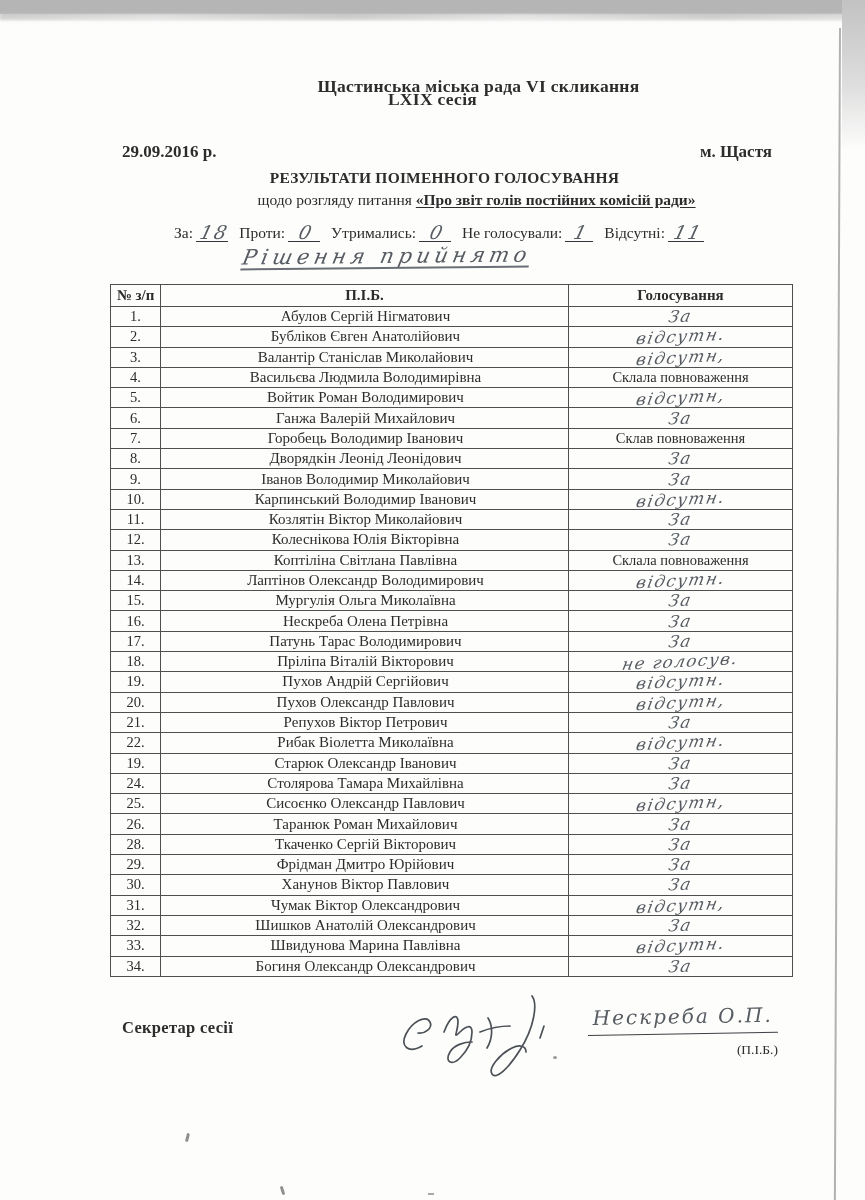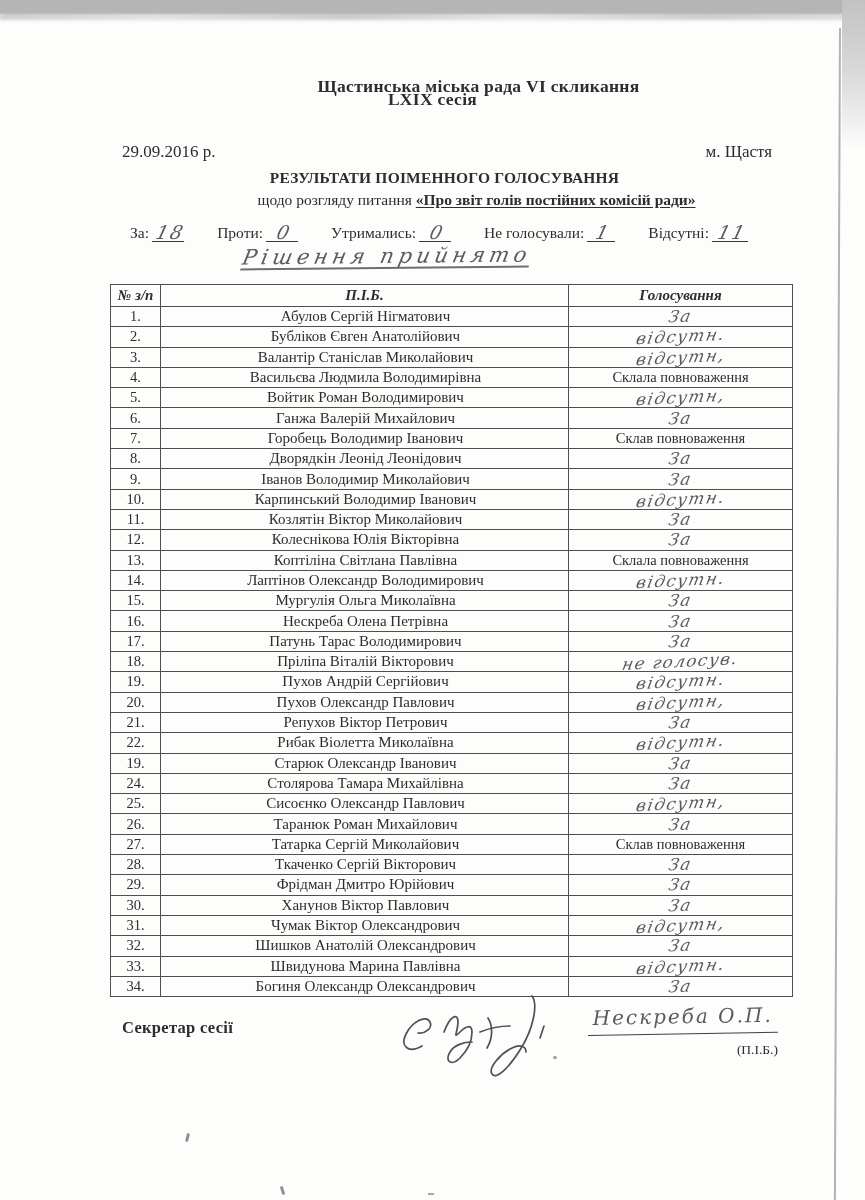--- a/index.html
+++ b/index.html
@@ -30,33 +30,33 @@
   .speck{position:absolute;background:#8f8f8f;}
   .speck-1{left:186px;top:1133px;width:3px;height:9px;transform:rotate(14deg);border-radius:2px;}
   .speck-2{left:281px;top:1186px;width:3px;height:9px;transform:rotate(-18deg);border-radius:2px;}
   .speck-3{left:428px;top:1193px;width:6px;height:2px;background:#a8a8a8;}
   .speck-4{left:553px;top:1056px;width:4px;height:3px;border-radius:50%;background:#9a9a9a;}
 
   
   .council-line{position:absolute;left:0;width:100%;text-align:center;font-weight:bold;font-size:17.5px;letter-spacing:.3px;}
   .council-line.l1{top:76px;padding-left:46px;}
   .council-line.l2{top:89px;}
-  .date-row{position:absolute;top:142px;left:122px;width:650px;display:flex;justify-content:space-between;font-weight:normal;font-size:17px;}
+  .date-row{position:absolute;top:142px;left:122px;width:650px;display:flex;justify-content:space-between;font-weight:bold;font-size:17px;}
   .doc-title{position:absolute;top:169px;left:0;width:100%;text-align:center;font-weight:bold;font-size:15.5px;letter-spacing:.2px;padding-left:12px;}
   .subject-line{position:absolute;top:191px;left:0;width:100%;text-align:center;font-size:15.5px;padding-left:44px;}
   .subject-line .quoted{font-weight:bold;text-decoration:underline;text-underline-offset:2px;}
 
   
   .hw{
     font-family:"DejaVu Serif", serif;font-style:italic;color:#575c62;
   }
   
   .tally{
     position:absolute;top:224px;left:130px;width:620px;
-    display:flex;justify-content:space-between;align-items:flex-end;column-gap:9px;
+    display:flex;justify-content:center;align-items:flex-end;column-gap:9px;
     font-size:15.5px;white-space:nowrap;
   }
   .tally-item{display:inline-flex;align-items:flex-end;column-gap:5px;}
   .tally-value{
     display:inline-block;border-bottom:1.4px solid #33363a;text-align:center;
     font-size:19px;line-height:15px;padding:0 2px 1px;
     transform:skewX(-14deg);letter-spacing:2px;
   }
   .tv-0{min-width:28px;} .tv-1{min-width:28px;} .tv-2{min-width:28px;} .tv-3{min-width:24px;} .tv-4{min-width:32px;}
   .decision-note{
@@ -72,21 +72,21 @@
     position:absolute;top:284px;left:110px;width:682px;
     border-collapse:collapse;table-layout:fixed;
   }
   .votes col.c-num{width:50px;}
   .votes col.c-name{width:408px;}
   .votes col.c-vote{width:224px;}
   .votes th,.votes td{
     border:1px solid #4f4f4f;padding:0;height:19.3px;overflow:visible;
     font-size:15px;vertical-align:middle;
   }
-  .votes th{font-style:italic;font-weight:bold;height:21px;}
+  .votes th{font-weight:bold;height:21px;}
   td.cell-num{text-align:center;font-size:14.5px;}
   td.cell-name{padding-left:2px;white-space:nowrap;text-align:center;}
   td.cell-vote{text-align:center;}
   .hw-vote{
     font-family:"DejaVu Serif", serif;font-style:italic;color:#565b61;
     display:inline-block;font-size:16.5px;letter-spacing:1.5px;line-height:.85;
     transform:skewX(-14deg) rotate(-3deg) translateY(1px);
   }
   .typed-vote{font-size:14.5px;color:#2d2d2d;}
 
@@ -314,25 +314,20 @@
     <td class="cell-name">Сисоєнко Олександр Павлович</td>
     <td class="cell-vote"><span class="hw-vote">відсутн,</span></td>
   </tr>
 
   <tr>
     <td class="cell-num">26.</td>
     <td class="cell-name">Таранюк Роман Михайлович</td>
     <td class="cell-vote"><span class="hw-vote">За</span></td>
   </tr>
 
-  <tr>
-    <td class="cell-num">27.</td>
-    <td class="cell-name">Татарка Сергій Миколайович</td>
-    <td class="cell-vote"><span class="typed-vote">Склав повноваження</span></td>
-  </tr>
 
   <tr>
     <td class="cell-num">28.</td>
     <td class="cell-name">Ткаченко Сергій Вікторович</td>
     <td class="cell-vote"><span class="hw-vote">За</span></td>
   </tr>
 
   <tr>
     <td class="cell-num">29.</td>
     <td class="cell-name">Фрідман Дмитро Юрійович</td>

